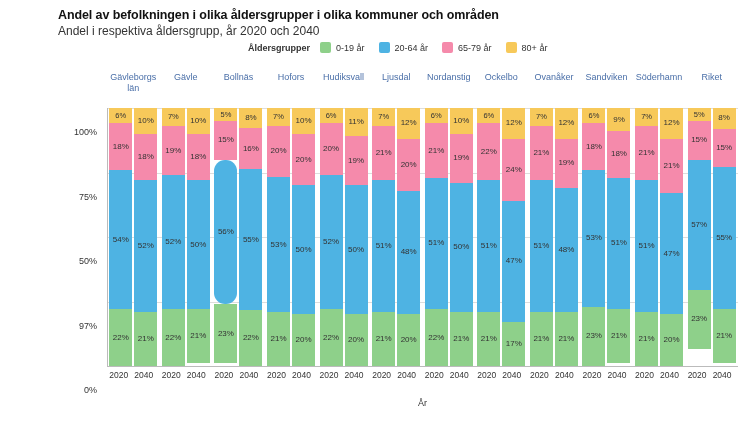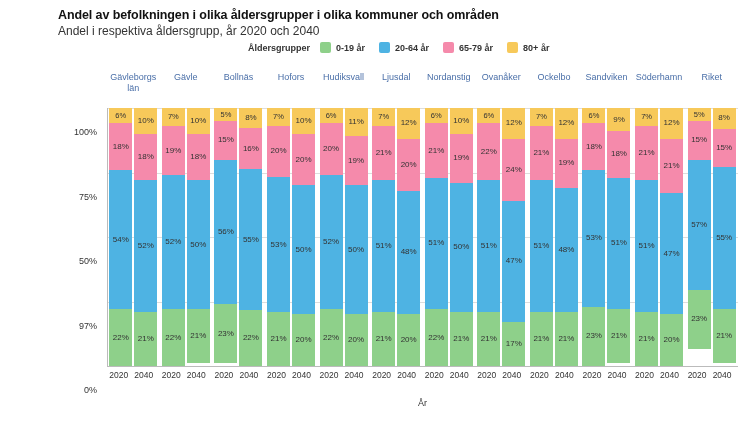--- a/index.html
+++ b/index.html
@@ -58,21 +58,20 @@
   }
   .legend-swatch {
     width: 11px;
     height: 11px;
     border-radius: 2px;
     margin-right: 5px;
   }
   .legend-label {
     color: #333333;
     font-size: 9px;
-    font-weight: bold;
   }
   
   .plot {
     position: absolute;
     left: 107px;
     top: 108px;
     width: 631px;
     height: 258px;
   }
   .axis-left {
@@ -230,22 +229,22 @@
   </div>
 
   <div class="group-headers" id="group-headers">
       <div class="group-header">Gävleborgs län</div>
       <div class="group-header">Gävle</div>
       <div class="group-header">Bollnäs</div>
       <div class="group-header">Hofors</div>
       <div class="group-header">Hudiksvall</div>
       <div class="group-header">Ljusdal</div>
       <div class="group-header">Nordanstig</div>
+      <div class="group-header">Ockelbo</div>
       <div class="group-header">Ovanåker</div>
-      <div class="group-header">Ockelbo</div>
       <div class="group-header">Sandviken</div>
       <div class="group-header">Söderhamn</div>
       <div class="group-header">Riket</div>
     </div>
 
   <div class="ylabels" id="ylabels">
       <div class="ylabel" style="top: 261px;">0%</div>
       <div class="ylabel" style="top: 196.5px;">97%</div>
       <div class="ylabel" style="top: 132px;">50%</div>
       <div class="ylabel" style="top: 67.5px;">75%</div>
@@ -322,21 +321,21 @@
           </div>
         </div>
         <div class="group">
           <div class="bar">
             <div class="seg tiny" style="height: 12.9px; background: rgb(247, 201, 90);">
               <span>5%</span>
             </div>
             <div class="seg" style="height: 38.7px; background: rgb(245, 138, 171);">
               <span>15%</span>
             </div>
-            <div class="seg" style="height: 144.48px; background: rgb(78, 179, 227);">
+            <div class="seg" style="height: 144.48px; background: rgb(78, 179, 227); border-radius: 11px;">
               <span>56%</span>
             </div>
             <div class="seg" style="height: 59.34px; background: rgb(142, 208, 138);">
               <span>23%</span>
             </div>
           </div>
           <div class="bar">
             <div class="seg" style="height: 20.64px; background: rgb(247, 201, 90);">
               <span>8%</span>
             </div>

